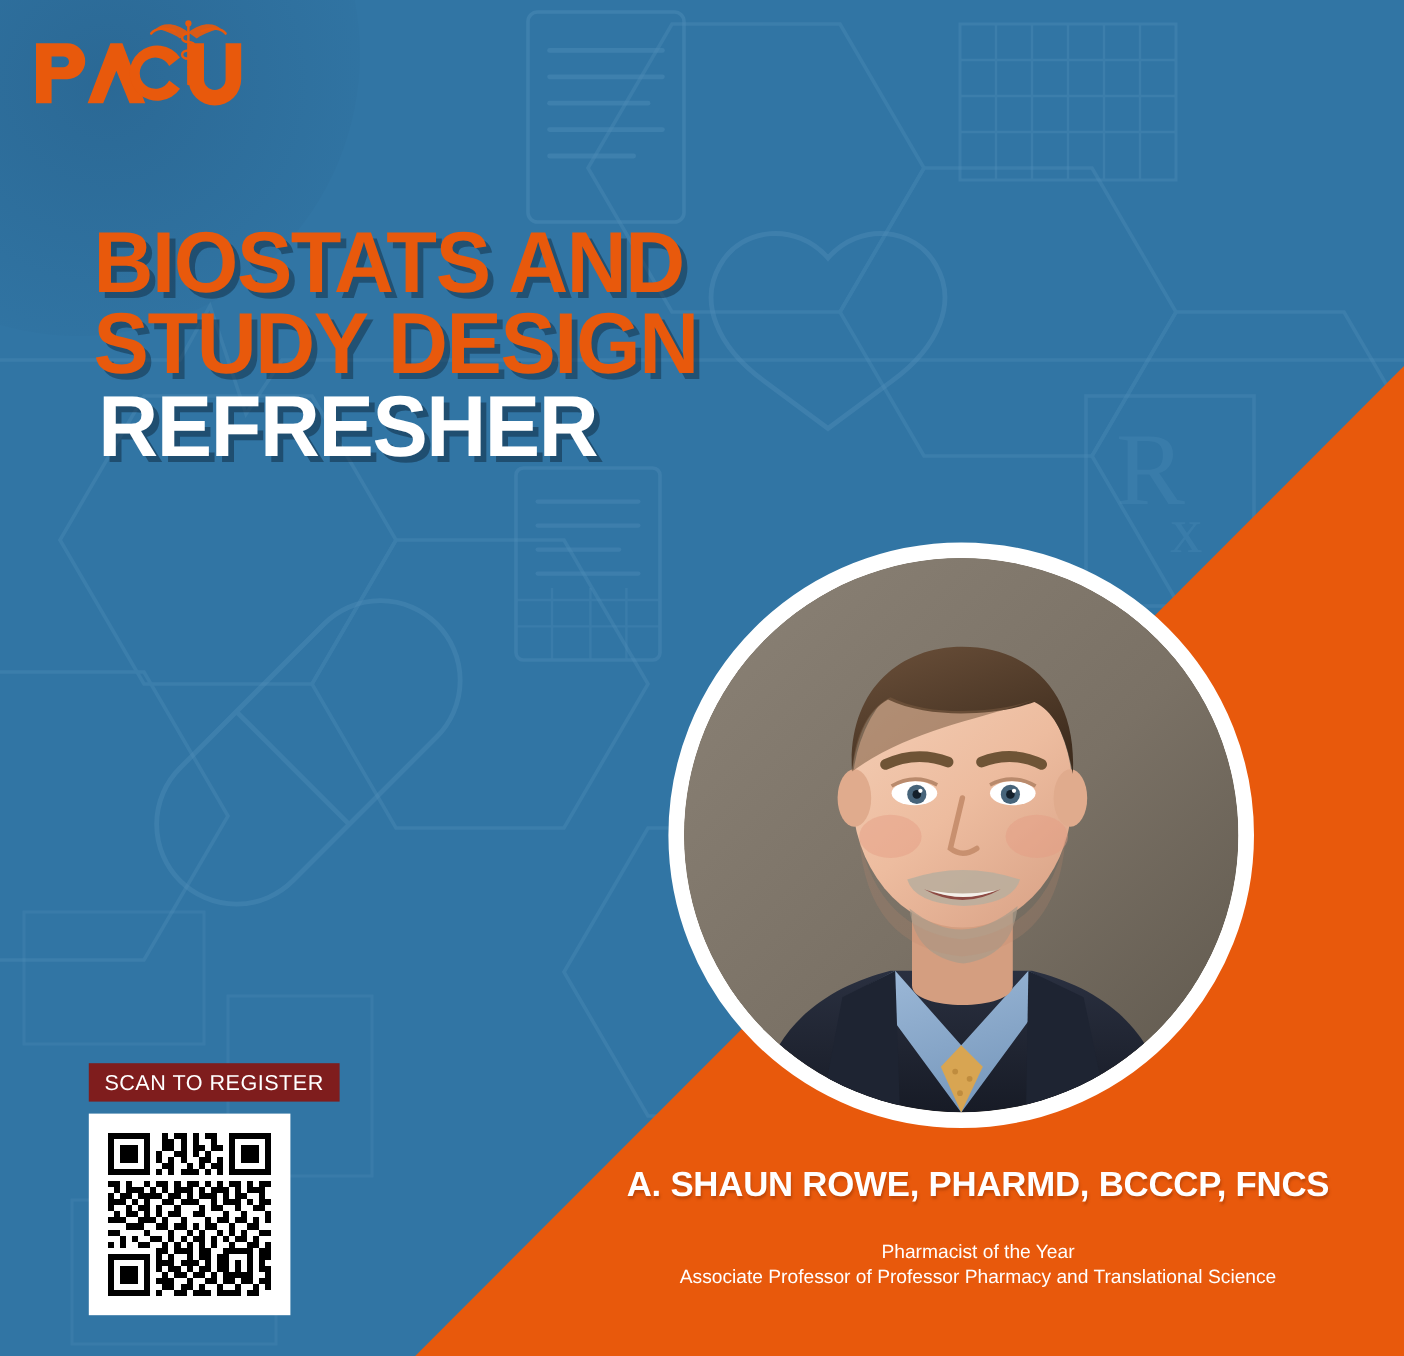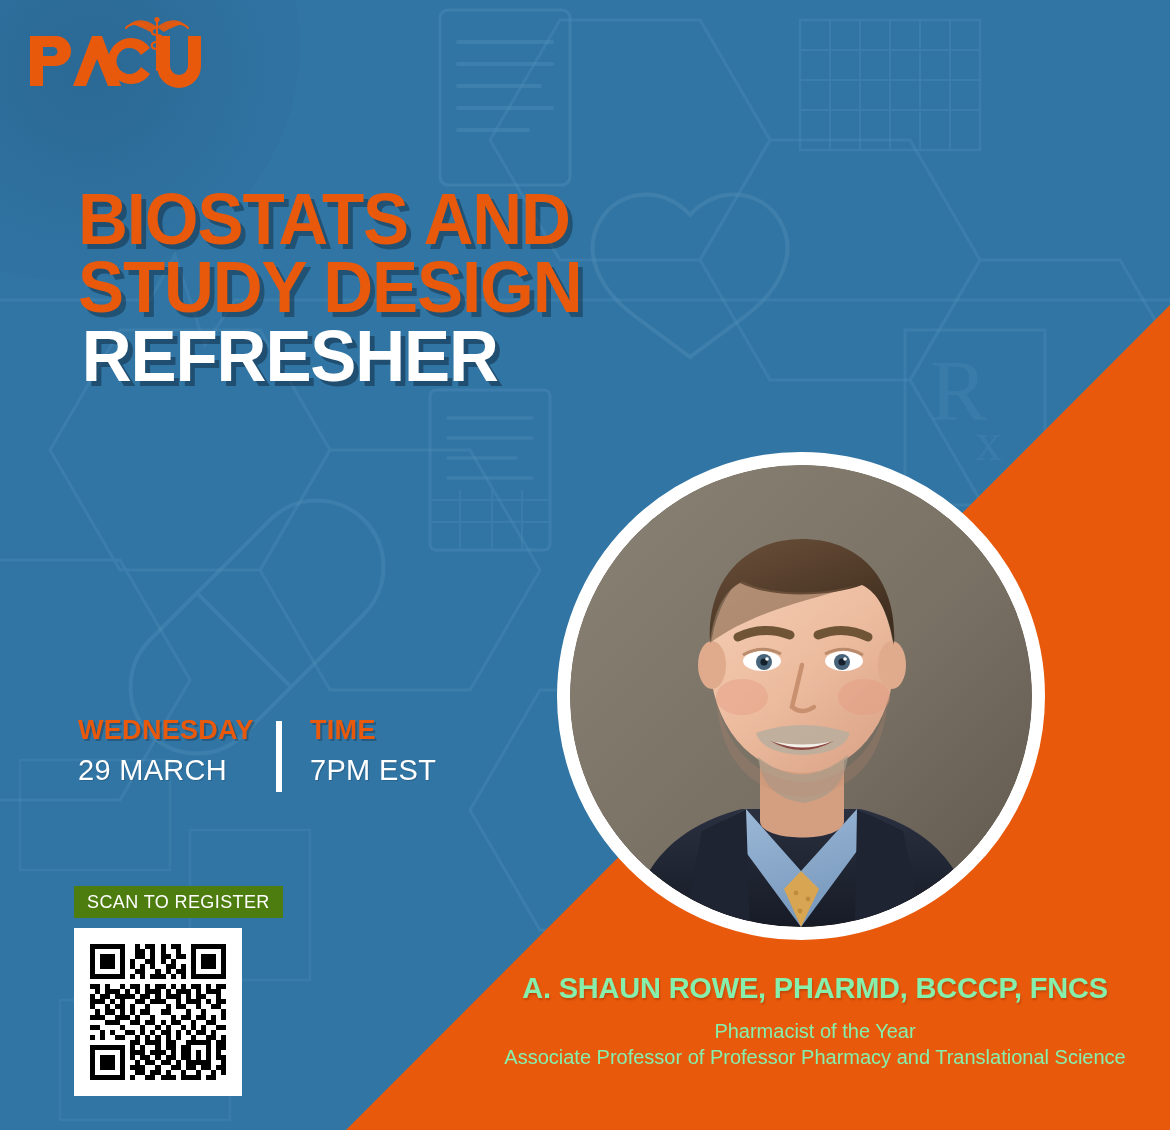--- a/index.html
+++ b/index.html
@@ -119,21 +119,21 @@
   }
 
   
   .qr-block {
     position: absolute;
     left: 74px;
     top: 886px;
   }
   .qr-badge {
     display: inline-block;
-    background: #4d7c0f;
+    background: #7f1d1d;
     color: #ffffff;
     font-size: 18px;
     font-weight: 400;
     letter-spacing: 0.4px;
     padding: 7px 13px 7px 13px;
     line-height: 1;
   }
   .qr-card {
     margin-top: 10px;
     width: 168px;
@@ -170,32 +170,32 @@
   }
   .portrait-inner svg { position:absolute; inset:0; width:100%; height:100%; }
 
   
   .speaker {
     position: absolute;
     left: 470px;
     top: 972px;
     width: 690px;
     text-align: center;
-    color: #86efac;
+    color: #ffffff;
   }
   .speaker-name {
     font-weight: 700;
     font-size: 29px;
     letter-spacing: -0.2px;
     white-space: nowrap;
     text-shadow: 1px 2px 2px rgba(120,40,0,.35);
   }
   .speaker-sub {
-    margin-top: 13px;
-    font-size: 20px;
+    margin-top: 28px;
+    font-size: 16px;
     line-height: 1.32;
     font-weight: 400;
   }
 </style>
 </head>
 <body>
 
 <div id="poster">
 
   <div class="bg-base"></div>
@@ -315,31 +315,20 @@
       </g>
     </svg>
   </div>
 
   <div class="title-block">
     <div class="title-line title-orange">BIOSTATS AND</div>
     <div class="title-line title-orange">STUDY DESIGN</div>
     <div class="title-line title-white">REFRESHER</div>
   </div>
 
-  <div class="datetime">
-    <div class="dt-col first">
-      <div class="dt-label">WEDNESDAY</div>
-      <div class="dt-value">29 MARCH</div>
-    </div>
-    <div class="dt-divider"></div>
-    <div class="dt-col second">
-      <div class="dt-label">TIME</div>
-      <div class="dt-value">7PM EST</div>
-    </div>
-  </div>
 
   <div class="qr-block">
     <div class="qr-badge">SCAN TO REGISTER</div>
     <div class="qr-card">
       <svg width="146" height="146" viewBox="0 0 29 29" shape-rendering="crispEdges">
         <rect width="29" height="29" fill="#ffffff"></rect>
         <g fill="#000000">
 
           <rect x="1" y="1" width="7" height="7"></rect>
             <rect x="2" y="2" width="5" height="5" fill="#fff"></rect>

